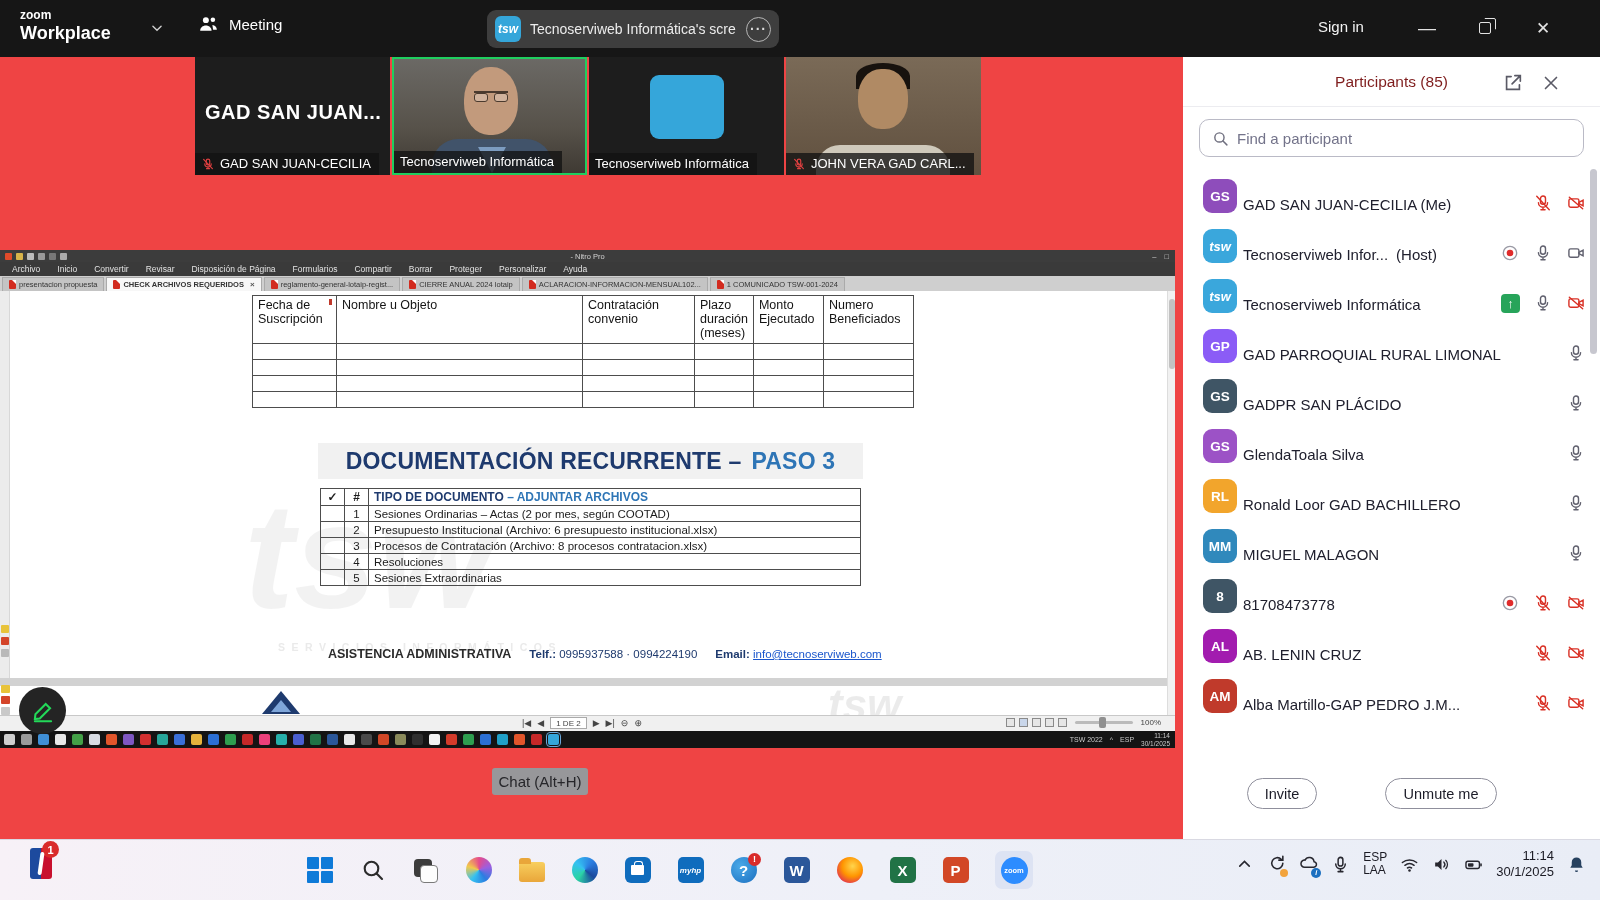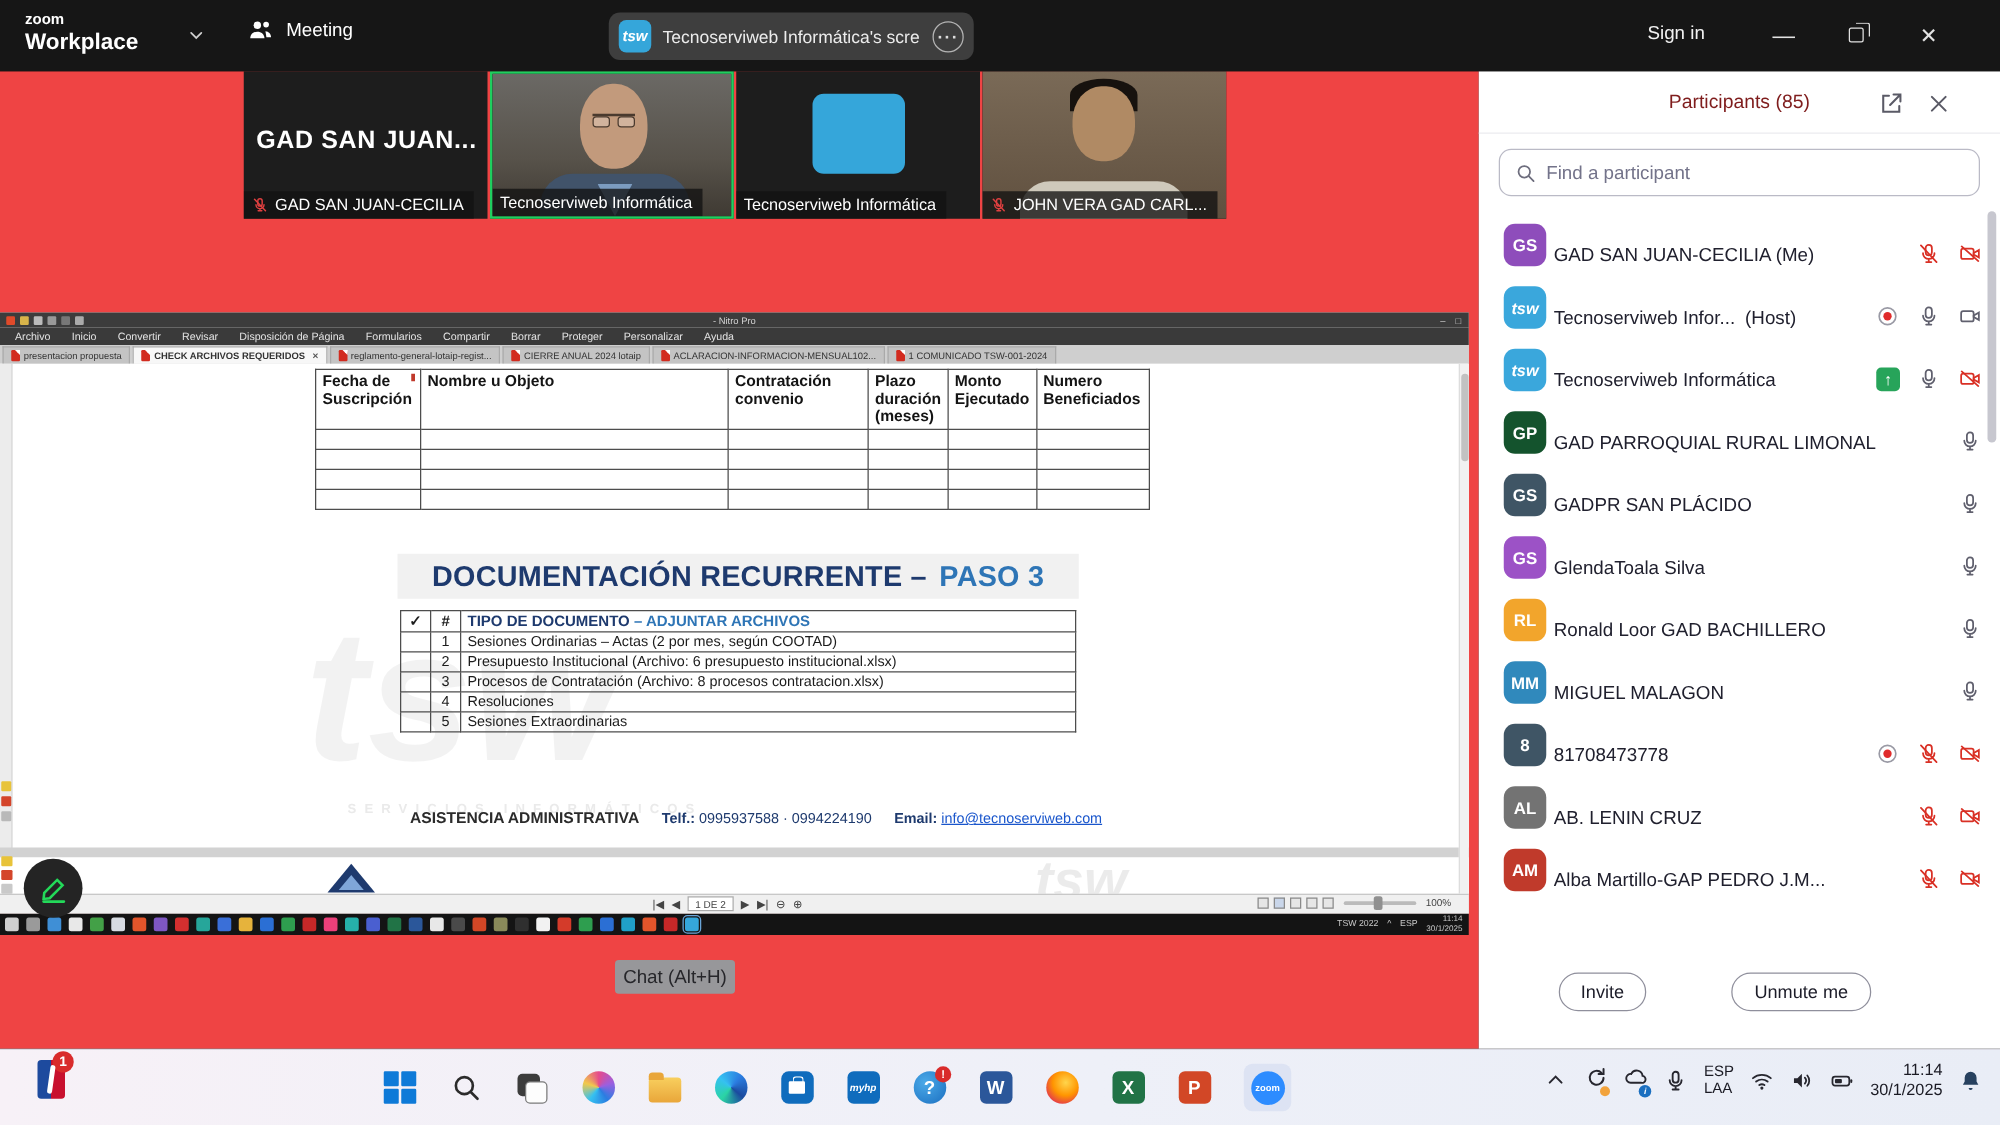--- a/index.html
+++ b/index.html
@@ -57,21 +57,21 @@
 .pdfg{width:7px;height:9px;min-width:7px;background:#d22b1f;border-radius:1px;position:relative}
 .pdfg::before{content:"";position:absolute;right:0;top:0;border:2px solid #fff;border-left-color:transparent;border-bottom-color:transparent}
 .tabx{font-size:8px;margin-left:3px;color:#555}
 .n-content{position:relative;height:424px;background:#fff;overflow:hidden}
 .n-side{position:absolute;left:0;top:0;width:10px;height:100%;background:#ececec;border-right:1px solid #d8d8d8}
 .n-side .si{position:absolute;left:1px;width:8px;height:8px;border-radius:1px}
 .n-vscroll{position:absolute;right:0;top:0;width:8px;height:100%;background:#f1f1f1;border-left:1px solid #ddd}
 .n-vscroll i{position:absolute;left:1px;top:8px;width:6px;height:70px;background:#c2c2c2;border-radius:3px}
 
 .t1{position:absolute;left:252px;top:4px;border-collapse:collapse;background:#fff}
-.t1 th,.t1 td{border:1px solid #4d4d4d;font-weight:700;text-align:left;vertical-align:top;padding:2px 5px;font-size:12.5px;color:#141414}
+.t1 th,.t1 td{border:1px solid #4d4d4d;font-weight:400;text-align:left;vertical-align:top;padding:2px 5px;font-size:12.5px;color:#141414}
 .t1 th{height:48px;position:relative}
 .t1 td{height:16px}
 .w1{width:84px}.w2{width:246px}.w3{width:112px}.w4{width:56px}.w5{width:70px}.w6{width:90px}
 .redmark{position:absolute;right:4px;top:3px;width:3px;height:6px;background:#c0392b}
 .band{position:absolute;left:318px;top:152px;width:545px;height:36px;background:#f1f1f1;display:flex;align-items:center;justify-content:center;gap:10px;font-size:23px;font-weight:800;letter-spacing:.2px}
 .navy{color:#1e3a6e}.blue2{color:#2e75b6}
 .t2{position:absolute;left:320px;top:197px;border-collapse:collapse;z-index:2}
 .t2 td{border:1px solid #4d4d4d;font-size:11.5px;color:#1c1c1c;padding:1px 5px;height:16px;background:transparent;vertical-align:middle}
 .t2 .cchk{width:24px;text-align:center;font-weight:700}
 .t2 .cnum{width:24px;text-align:center}
@@ -596,21 +596,21 @@
           <svg class="ic red" viewBox="0 0 24 24">
               <g fill="none" stroke="currentColor" stroke-width="1.7" stroke-linecap="round">
                 <rect x="3.5" y="7" width="12" height="10" rx="2"></rect>
                 <path d="M15.5 11.2l5-2.7v7l-5-2.7zM4 5l16 14"></path>
               </g>
             </svg>
         </div>
       </div>
 
       <div class="p-row">
-        <div class="avatar" style="background: #14532d; margin-top: 41px;">GP</div>
+        <div class="avatar" style="background: #8b5cf6; margin-top: 41px;">GP</div>
         <div class="p-name">GAD PARROQUIAL RURAL LIMONAL</div>
         <div class="p-ic">
             <svg class="ic gray" viewBox="0 0 24 24">
               <g fill="none" stroke="currentColor" stroke-width="1.7" stroke-linecap="round">
                 <rect x="9" y="3.5" width="6" height="10" rx="3"></rect>
                 <path d="M6.5 11.5a5.5 5.5 0 0 0 11 0M12 17v3M9.5 20h5"></path>
               </g>
             </svg>
           </div>
       </div>
@@ -680,21 +680,21 @@
           <svg class="ic red" viewBox="0 0 24 24">
               <g fill="none" stroke="currentColor" stroke-width="1.7" stroke-linecap="round">
                 <rect x="3.5" y="7" width="12" height="10" rx="2"></rect>
                 <path d="M15.5 11.2l5-2.7v7l-5-2.7zM4 5l16 14"></path>
               </g>
             </svg>
         </div>
       </div>
 
       <div class="p-row">
-        <div class="avatar" style="background: #737373;">AL</div>
+        <div class="avatar" style="background: #a21caf;">AL</div>
         <div class="p-name">AB. LENIN CRUZ</div>
         <div class="p-ic">
           <svg class="ic red" viewBox="0 0 24 24">
               <g fill="none" stroke="currentColor" stroke-width="1.7" stroke-linecap="round">
                 <rect x="9" y="3.5" width="6" height="10" rx="3"></rect>
                 <path d="M6.5 11.5a5.5 5.5 0 0 0 11 0M12 17v3M9.5 20h5M4.5 4l15 16"></path>
               </g>
             </svg>
           <svg class="ic red" viewBox="0 0 24 24">
               <g fill="none" stroke="currentColor" stroke-width="1.7" stroke-linecap="round">

